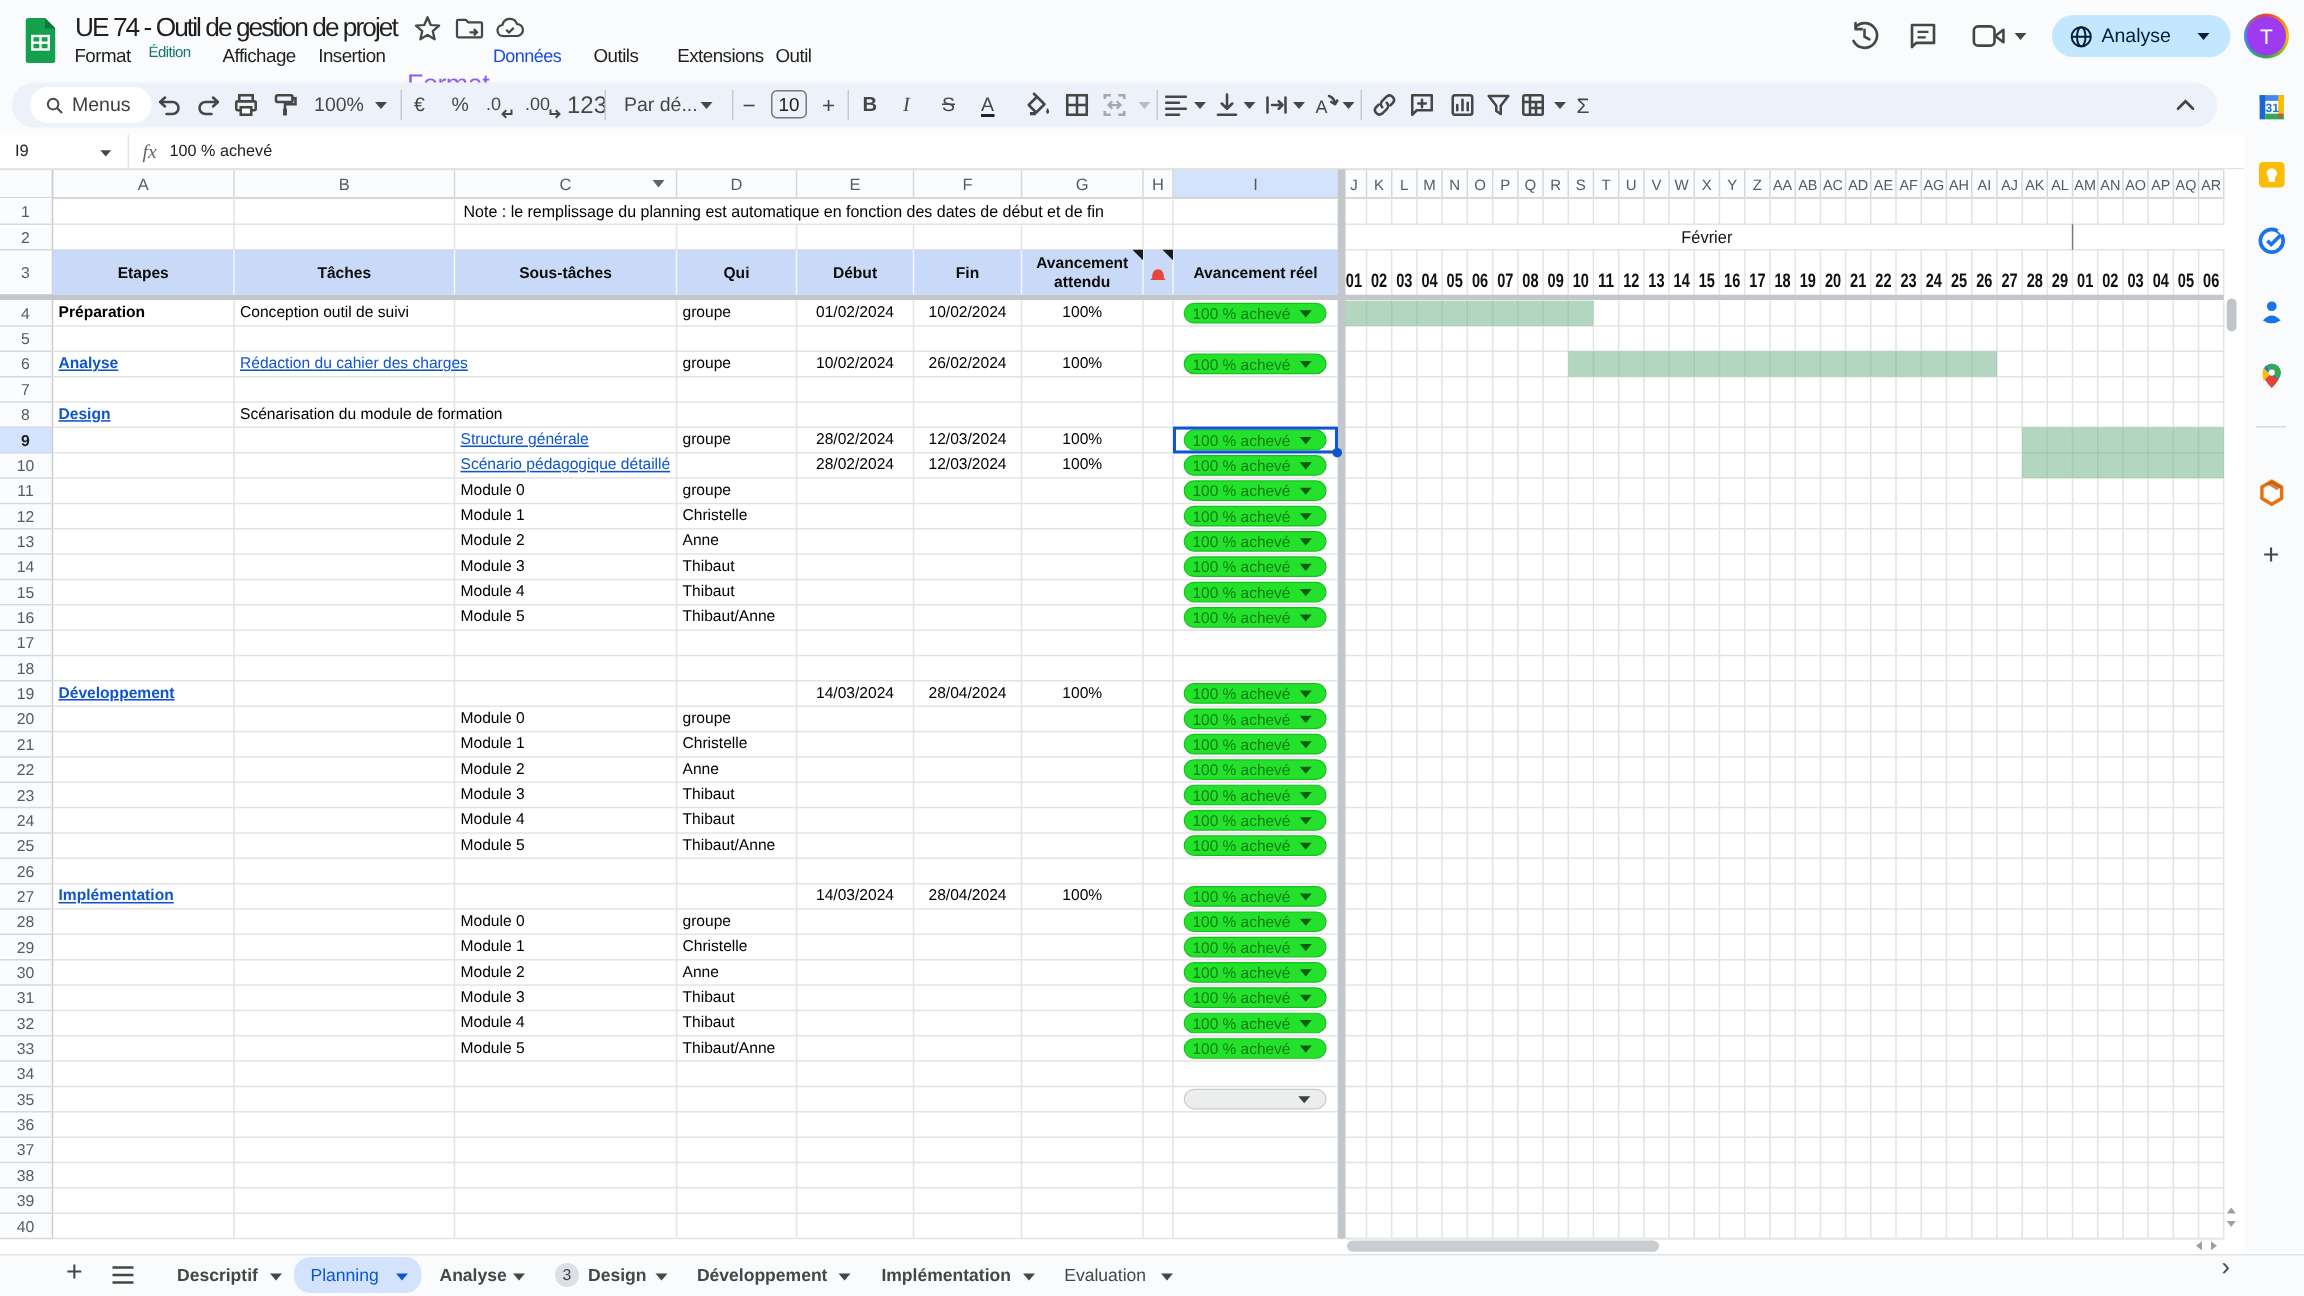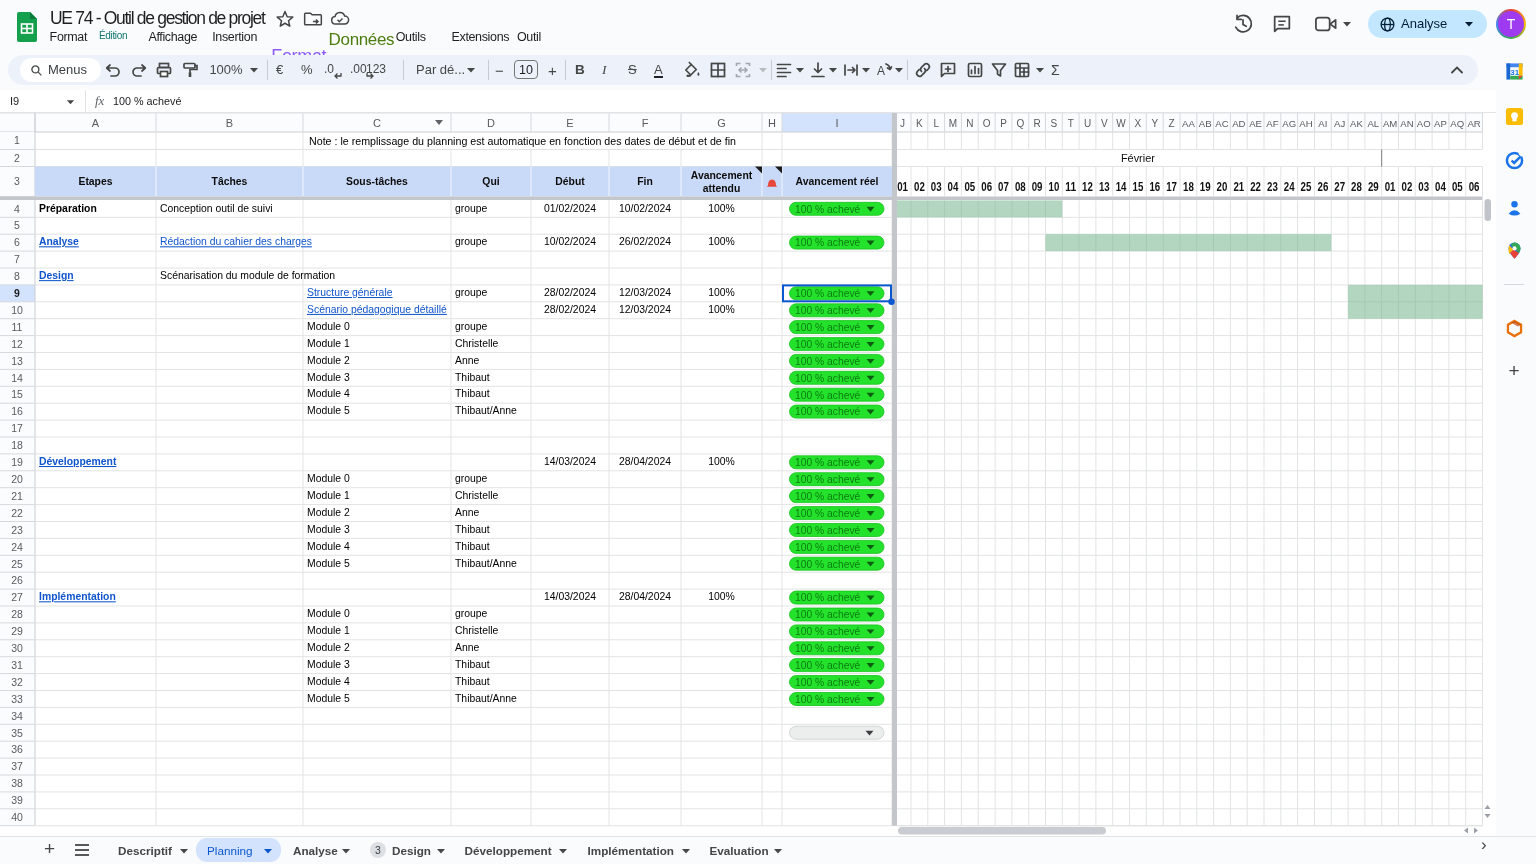--- a/index.html
+++ b/index.html
@@ -28,21 +28,21 @@
 <svg width="22" height="20" viewBox="0 0 24 24" style="position:absolute;left:329px;top:9px">
 <path d="M6.5 18 a4.5 4.5 0 0 1 -0.5 -8.97 A6 6 0 0 1 17.6 8.4 A4 4 0 0 1 17.5 18 Z" fill="none" stroke="#444746" stroke-width="1.8"></path>
 <path d="M9 13 l2.2 2.2 L15 11.5" fill="none" stroke="#444746" stroke-width="1.8"></path>
   </svg>
 
 <div style="position:absolute;left:49.6px;top:30px;font-size:12.5px;letter-spacing:-0.35px;color:#1f1f1f">Format</div>
 <div style="position:absolute;left:99px;top:30px;font-size:10px;letter-spacing:-0.35px;color:#0f766e">Édition</div>
 <div style="position:absolute;left:148.4px;top:30px;font-size:12.5px;letter-spacing:-0.35px;color:#1f1f1f">Affichage</div>
 <div style="position:absolute;left:212.2px;top:30px;font-size:12.5px;letter-spacing:-0.35px;color:#1f1f1f">Insertion</div>
 <div style="position:absolute;left:271.3px;top:46px;font-size:18px;letter-spacing:-0.35px;color:#8b5cf6">Format</div>
-<div style="position:absolute;left:328.6px;top:30px;font-size:17px;letter-spacing:-0.35px;color:#4d7c0f">Données</div>
+<div style="position:absolute;left:328.6px;top:30px;font-size:12px;letter-spacing:-0.35px;color:#1d4ed8">Données</div>
 <div style="position:absolute;left:395.7px;top:30px;font-size:12.5px;letter-spacing:-0.35px;color:#1f1f1f">Outils</div>
 <div style="position:absolute;left:451.5px;top:30px;font-size:12.5px;letter-spacing:-0.35px;color:#1f1f1f">Extensions</div>
 <div style="position:absolute;left:517px;top:30px;font-size:12.5px;letter-spacing:-0.35px;color:#1f1f1f">Outil</div>
 
 <svg width="22" height="22" viewBox="0 0 24 24" style="position:absolute;left:1232px;top:13px">
 <path d="M5.5 5.5 a9 9 0 1 1 -1.5 10" fill="none" stroke="#444746" stroke-width="1.9" stroke-linecap="round"></path>
 <path d="M5.5 2.5 v4.5 h4.5" fill="none" stroke="#444746" stroke-width="1.9" stroke-linecap="round" stroke-linejoin="round"></path>
 <path d="M12 7.5 v5 l3.5 2" fill="none" stroke="#444746" stroke-width="1.9" stroke-linecap="round"></path>
   </svg>
 <svg width="22" height="22" viewBox="0 0 24 24" style="position:absolute;left:1271px;top:13px">
@@ -101,21 +101,21 @@
 <div class="tbt" style="left:276px">€</div>
 <div class="tbt" style="left:301px">%</div>
 <div class="tbt" style="left:324px;font-size:12px">.0</div>
 <svg width="8" height="8" viewBox="0 0 8 8" style="position:absolute;left:334px;top:72px">
     <path d="M7 1 v3 h-6 m2.5 -2.5 L1 4 l2.5 2.5" stroke="#444746" stroke-width="1.3" fill="none"></path>
   </svg>
 <div class="tbt" style="left:350px;font-size:12px">.00</div>
 <svg width="8" height="8" viewBox="0 0 8 8" style="position:absolute;left:366px;top:72px">
     <path d="M1 1 v3 h6 m-2.5 -2.5 L7 4 l-2.5 2.5" stroke="#444746" stroke-width="1.3" fill="none"></path>
   </svg>
-<div class="tbt" style="left:366px;font-size:12px">123</div>
+<div class="tbt" style="left:378px;font-size:16px">123</div>
 <div style="position:absolute;left:403px;top:60px;width:1px;height:20px;background:#c7cad1"></div>
 <div class="tbt" style="left:416px">Par dé...</div>
 <svg width="10" height="6" viewBox="0 0 10 6" style="position:absolute;left:466px;top:67px">
     <polygon points="1,1 9,1 5,5.6" fill="#444746"></polygon>
   </svg>
 <div style="position:absolute;left:488px;top:60px;width:1px;height:20px;background:#c7cad1"></div>
 <div class="tbt" style="left:495px;font-size:15px">−</div>
 <div style="position:absolute;left:514px;top:59.5px;width:24px;height:19px;border:1.4px solid #747775;border-radius:4px;font-size:12.5px;color:#202124;text-align:center;line-height:19px">10</div>
 <div class="tbt" style="left:548px;font-size:15px">+</div>
 <div style="position:absolute;left:565px;top:60px;width:1px;height:20px;background:#c7cad1"></div>
@@ -789,21 +789,21 @@
     <polygon points="1,1 9,1 5,5.6" fill="#444746"></polygon>
   </svg>
 <div style="position:absolute;left:464.6px;top:844px;font-size:11.7px;color:#434746;font-weight:bold">Développement</div>
 <svg width="10" height="6" viewBox="0 0 10 6" style="position:absolute;left:558px;top:848px">
     <polygon points="1,1 9,1 5,5.6" fill="#444746"></polygon>
   </svg>
 <div style="position:absolute;left:587.6px;top:844px;font-size:11.7px;color:#434746;font-weight:bold">Implémentation</div>
 <svg width="10" height="6" viewBox="0 0 10 6" style="position:absolute;left:680.6px;top:848px">
     <polygon points="1,1 9,1 5,5.6" fill="#444746"></polygon>
   </svg>
-<div style="position:absolute;left:709.5px;top:844px;font-size:11.7px;color:#434746;font-weight:bold">Evaluation</div>
+<div style="position:absolute;left:709.5px;top:844px;font-size:11.7px;color:#434746;font-weight:normal">Evaluation</div>
 <svg width="10" height="6" viewBox="0 0 10 6" style="position:absolute;left:773px;top:848px">
     <polygon points="1,1 9,1 5,5.6" fill="#444746"></polygon>
   </svg>
 <svg width="19" height="19" viewBox="0 0 20 20" style="position:absolute;left:1504.5px;top:61.5px">
     <rect x="1.5" y="1.5" width="17" height="17" fill="#fff"></rect>
     <rect x="1.5" y="1.5" width="17" height="4" fill="#4285f4"></rect>
     <rect x="1.5" y="1.5" width="4" height="17" fill="#1967d2"></rect>
     <rect x="14.5" y="1.5" width="4" height="13" fill="#fbbc04"></rect>
     <rect x="5.5" y="14.5" width="13" height="4" fill="#34a853"></rect>
     <path d="M14.5 14.5 h4 l-4 4 z" fill="#ea4335"></path>

